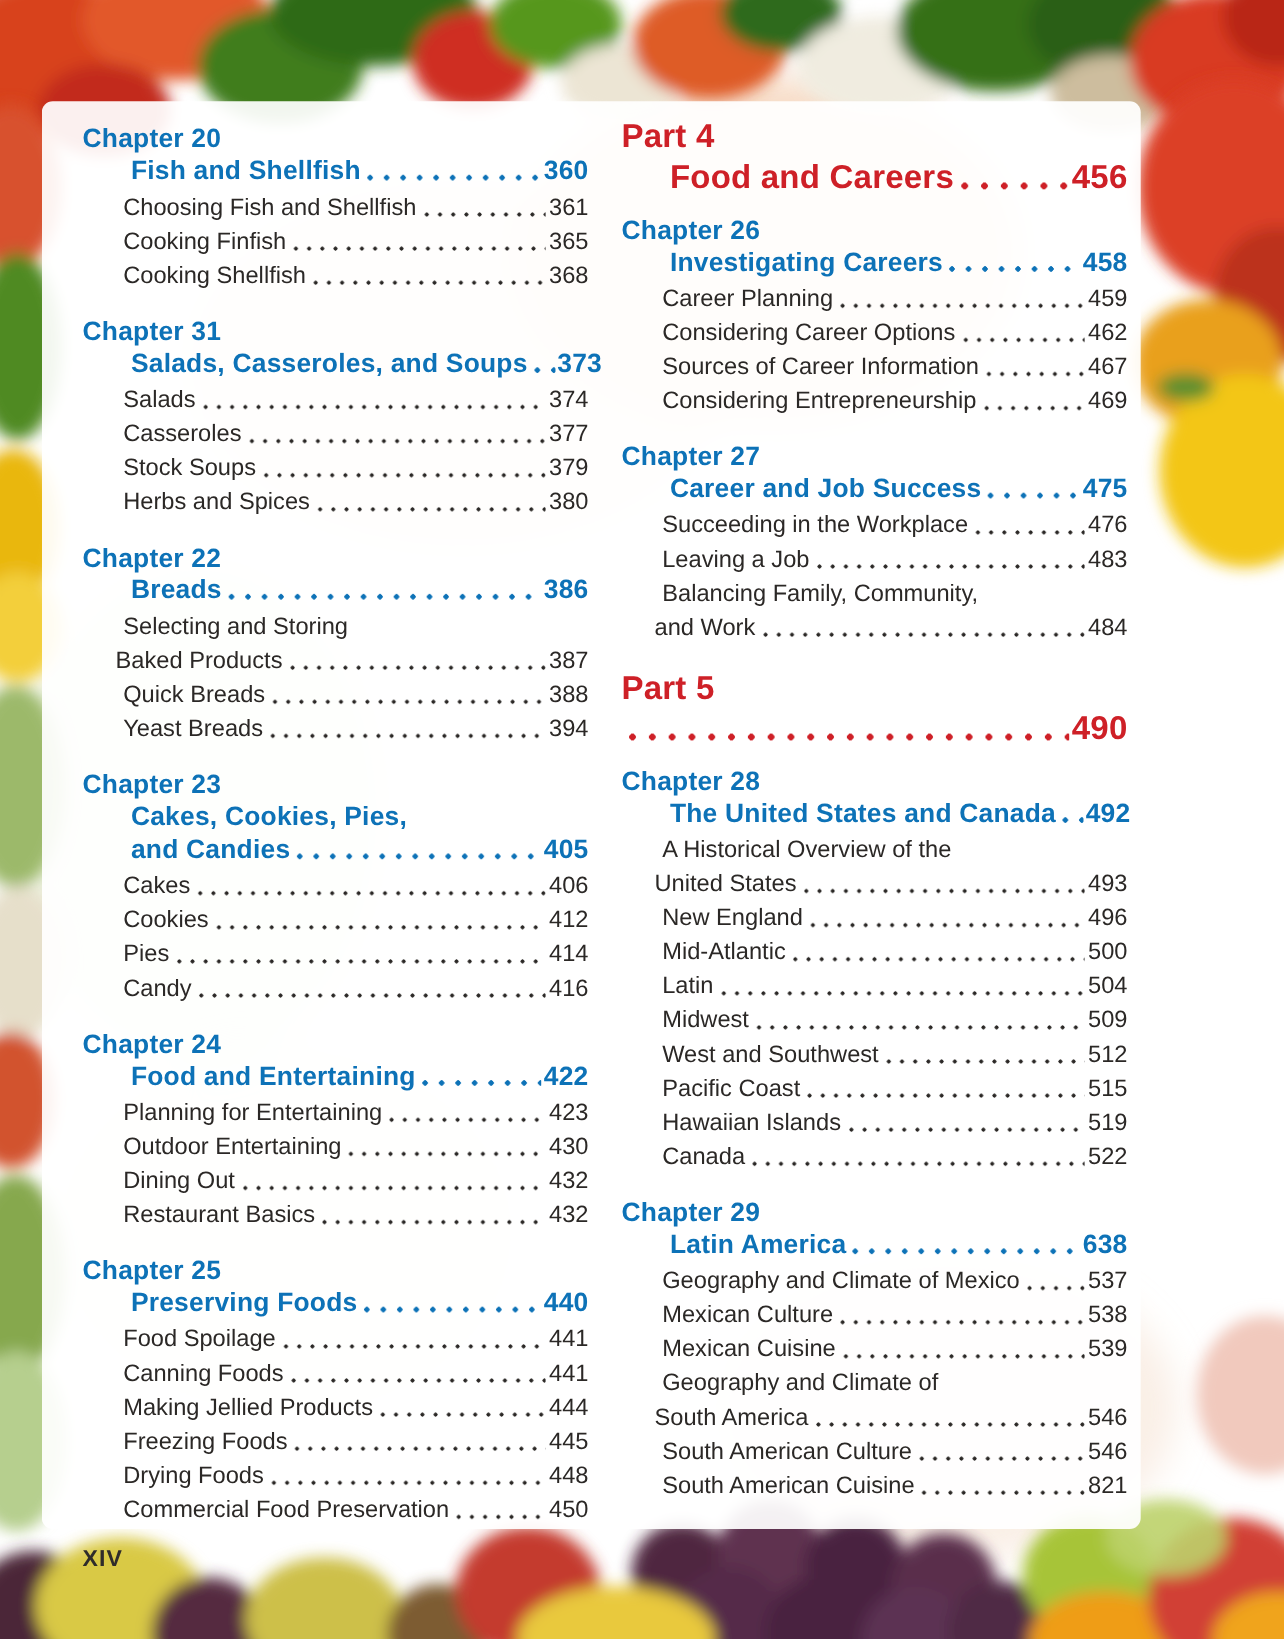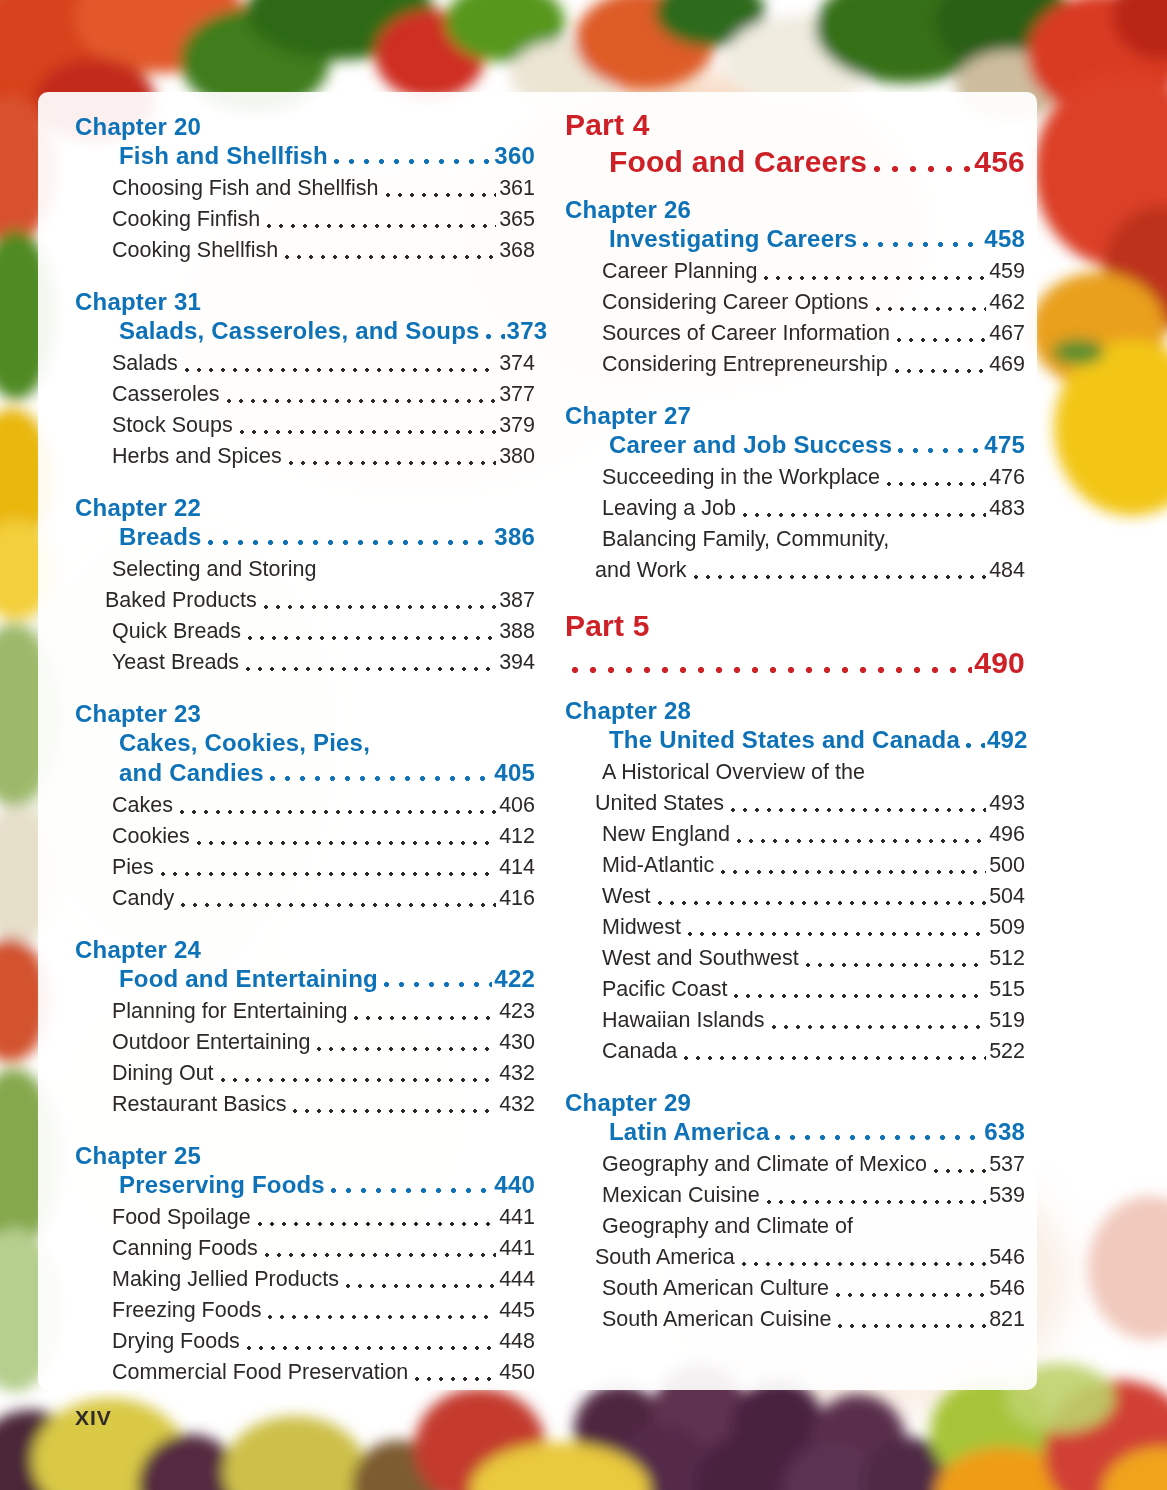--- a/index.html
+++ b/index.html
@@ -435,21 +435,21 @@
             <span class="t">New England</span>
             <span class="leader"></span>
             <span class="pg">496</span>
           </div>
           <div class="item-row">
             <span class="t">Mid-Atlantic</span>
             <span class="leader"></span>
             <span class="pg">500</span>
           </div>
           <div class="item-row">
-            <span class="t">West</span>
+            <span class="t">Latin</span>
             <span class="leader"></span>
             <span class="pg">504</span>
           </div>
           <div class="item-row">
             <span class="t">Midwest</span>
             <span class="leader"></span>
             <span class="pg">509</span>
           </div>
           <div class="item-row">
             <span class="t">West and Southwest</span>
@@ -478,20 +478,25 @@
         <div class="title-row">
           <span class="t">Latin America</span>
           <span class="leader"></span>
           <span class="pg">638</span>
         </div>
         <div class="items">
           <div class="item-row">
             <span class="t">Geography and Climate of Mexico</span>
             <span class="leader"></span>
             <span class="pg">537</span>
+          </div>
+          <div class="item-row">
+            <span class="t">Mexican Culture</span>
+            <span class="leader"></span>
+            <span class="pg">538</span>
           </div>
           <div class="item-row">
             <span class="t">Mexican Cuisine</span>
             <span class="leader"></span>
             <span class="pg">539</span>
           </div>
           <div class="item-row">
             <span class="t">Geography and Climate of</span>
           </div>
           <div class="item-row cont">

